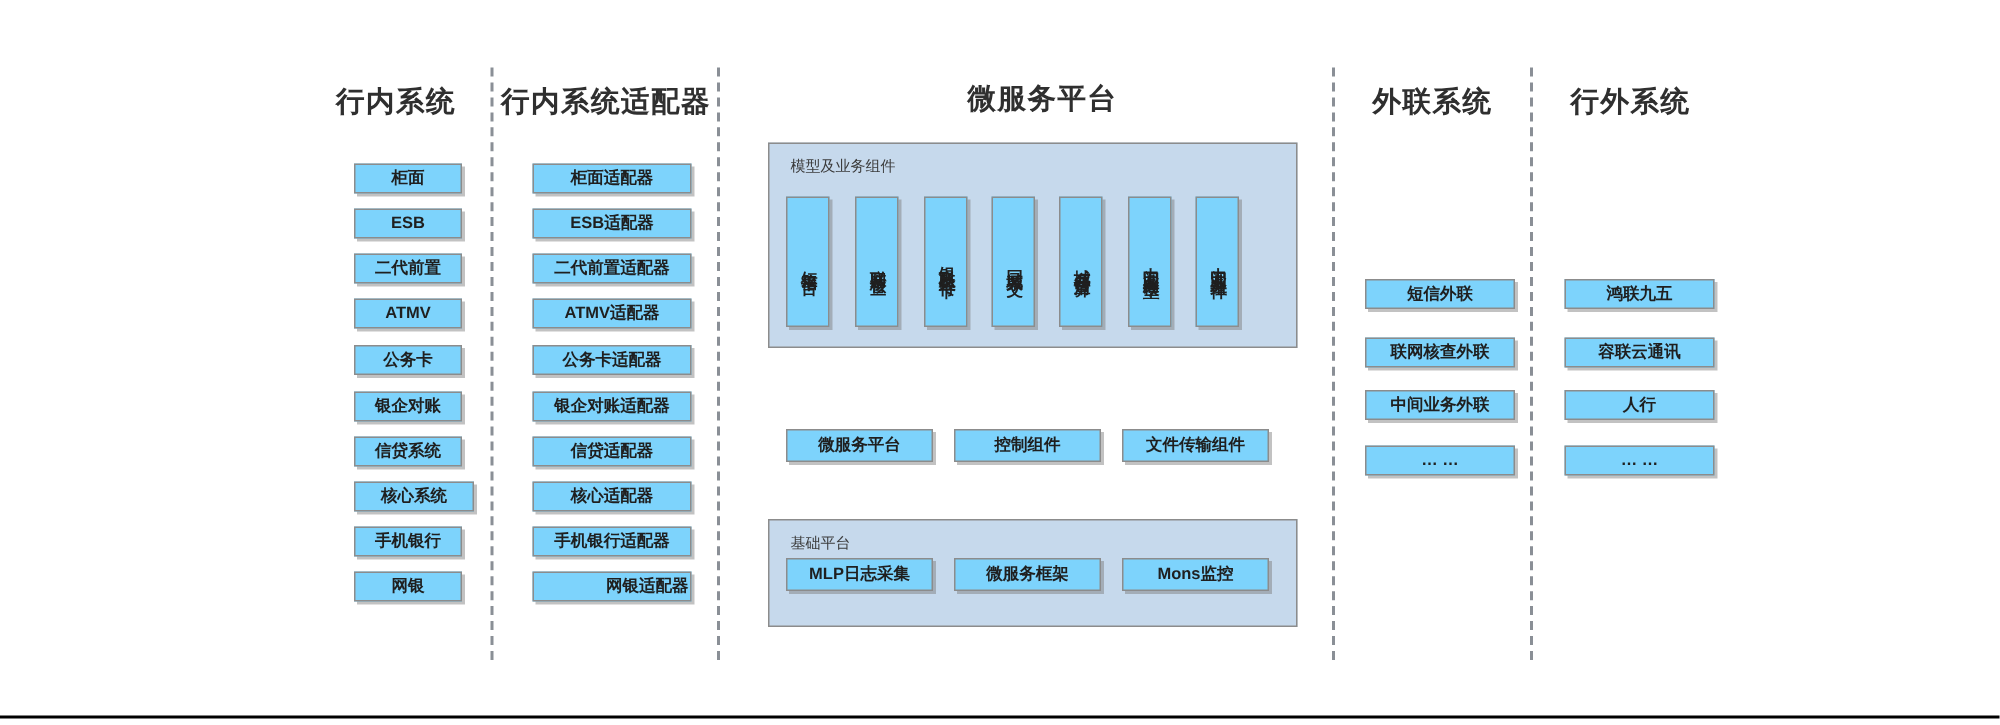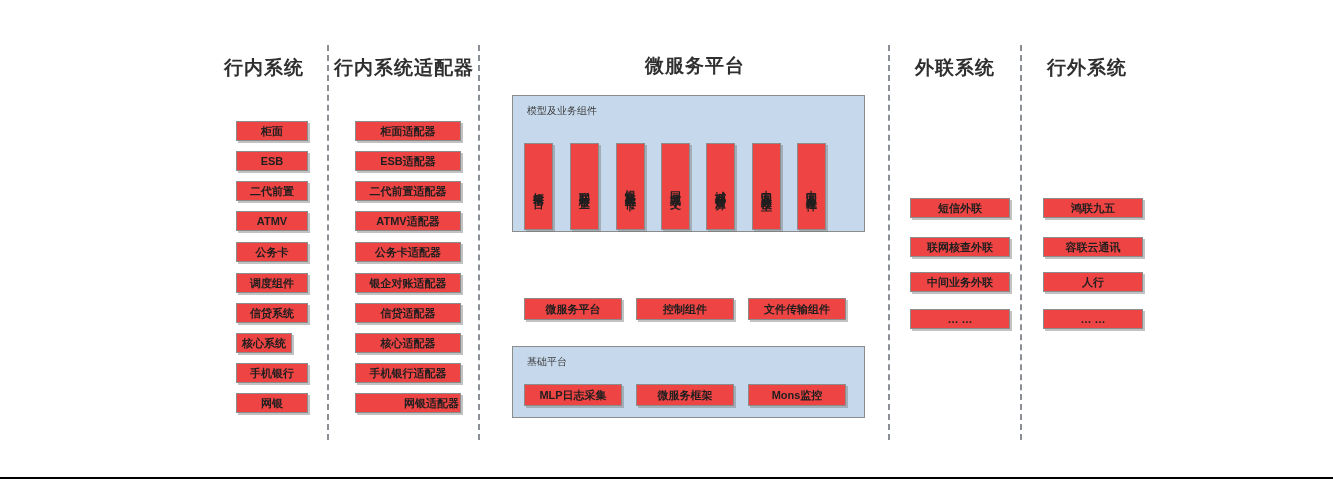--- a/index.html
+++ b/index.html
@@ -40,32 +40,31 @@
     font-weight: bold;
     color: #2f2f2f;
     letter-spacing: 1px;
     white-space: nowrap;
   }
 
   
   .node {
     position: absolute;
     box-sizing: border-box;
-    background: #ef4444;
+    background: #7dd3fc;
     border: 1px solid #8c8c8c;
     box-shadow: 2px 2px 0 rgba(120,120,120,0.45);
     font-size: 11px;
     color: #1f1f1f;
     font-weight: bold;
     display: flex;
     align-items: center;
     justify-content: center;
     text-align: center;
     line-height: 1.1;
-    margin-top: 12px;
   }
 
   .node.vertical {
     writing-mode: vertical-rl;
     text-orientation: upright;
     letter-spacing: 2px;
     font-size: 11px;
     padding: 4px 0;
   }
 
@@ -110,23 +109,23 @@
   <div class="col-title" style="left:330px; top:55px; width:148px;">行内系统适配器</div>
   <div class="col-title" style="left:510px; top:53px; width:370px;">微服务平台</div>
   <div class="col-title" style="left:890px; top:55px; width:130px;">外联系统</div>
   <div class="col-title" style="left:1022px; top:55px; width:130px;">行外系统</div>
 
   <div class="node" style="left:236px; top:109px; width:72px; height:20px;">柜面</div>
   <div class="node" style="left:236px; top:139px; width:72px; height:20px;">ESB</div>
   <div class="node" style="left:236px; top:169px; width:72px; height:20px;">二代前置</div>
   <div class="node" style="left:236px; top:199px; width:72px; height:20px;">ATMV</div>
   <div class="node" style="left:236px; top:230px; width:72px; height:20px;">公务卡</div>
-  <div class="node" style="left:236px; top:261px; width:72px; height:20px;">调度组件</div>
+  <div class="node" style="left:236px; top:261px; width:72px; height:20px;">银企对账</div>
   <div class="node" style="left:236px; top:291px; width:72px; height:20px;">信贷系统</div>
-  <div class="node" style="left:236px; top:321px; width:56px; height:20px;">核心系统</div>
+  <div class="node" style="left:236px; top:321px; width:80px; height:20px;">核心系统</div>
   <div class="node" style="left:236px; top:351px; width:72px; height:20px;">手机银行</div>
   <div class="node" style="left:236px; top:381px; width:72px; height:20px;">网银</div>
 
   <div class="node" style="left:355px; top:109px; width:106px; height:20px;">柜面适配器</div>
   <div class="node" style="left:355px; top:139px; width:106px; height:20px;">ESB适配器</div>
   <div class="node" style="left:355px; top:169px; width:106px; height:20px;">二代前置适配器</div>
   <div class="node" style="left:355px; top:199px; width:106px; height:20px;">ATMV适配器</div>
   <div class="node" style="left:355px; top:230px; width:106px; height:20px;">公务卡适配器</div>
   <div class="node" style="left:355px; top:261px; width:106px; height:20px;">银企对账适配器</div>
   <div class="node" style="left:355px; top:291px; width:106px; height:20px;">信贷适配器</div>

